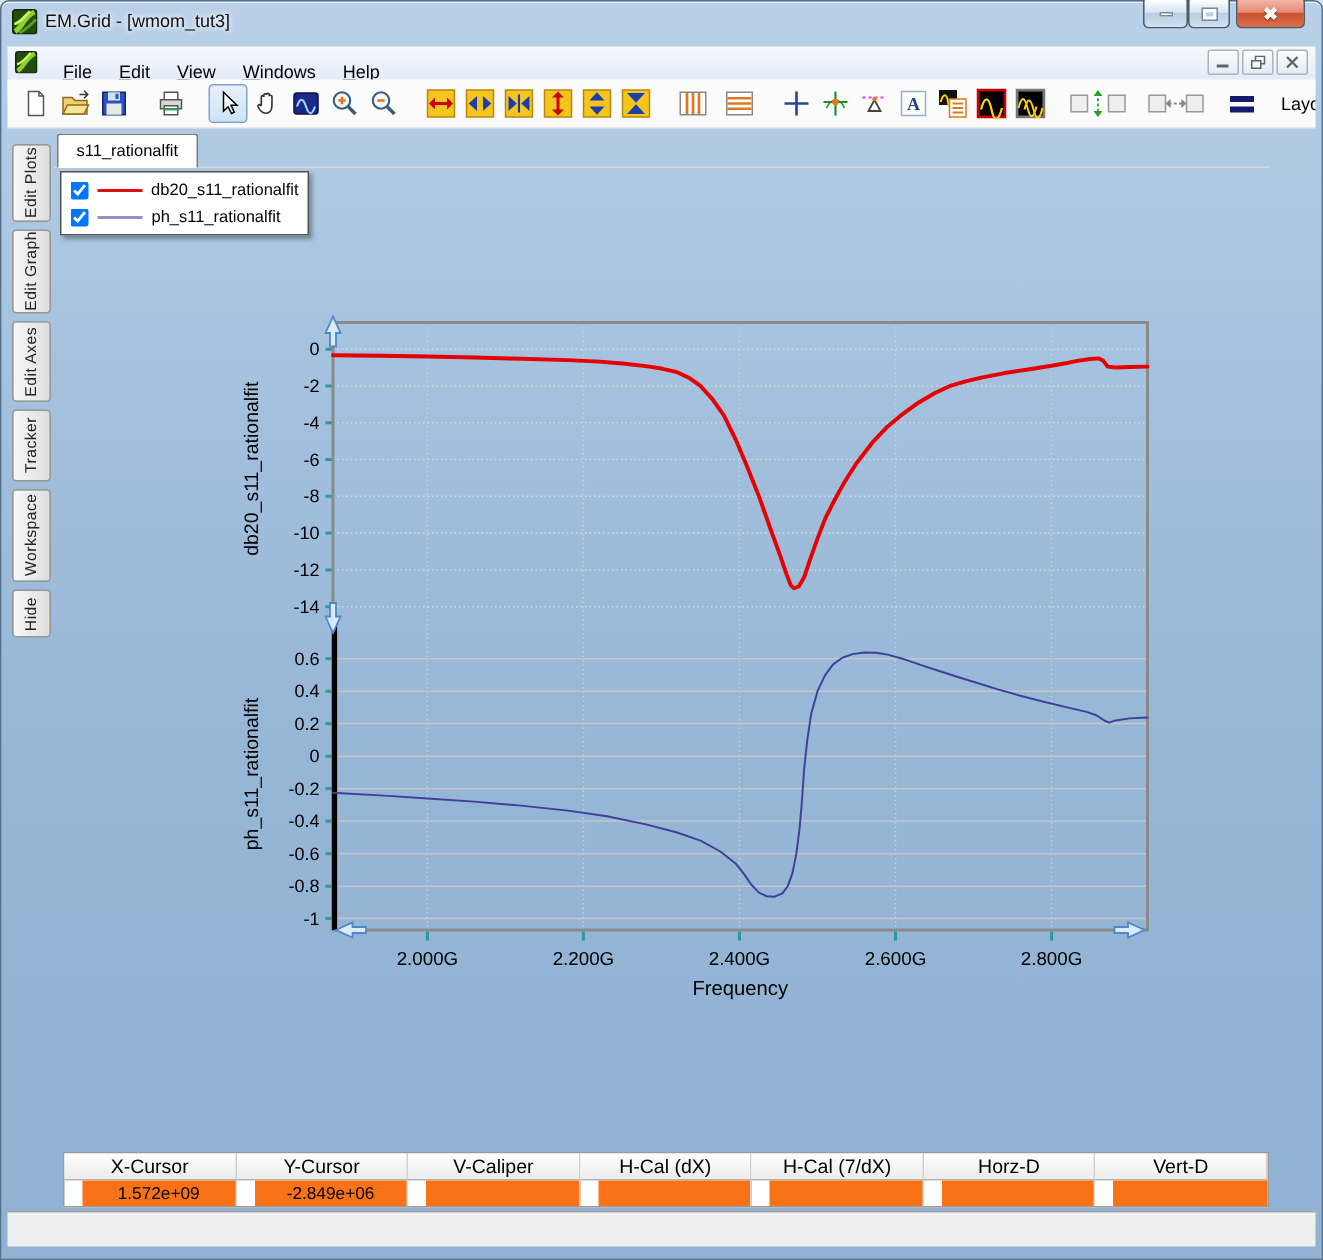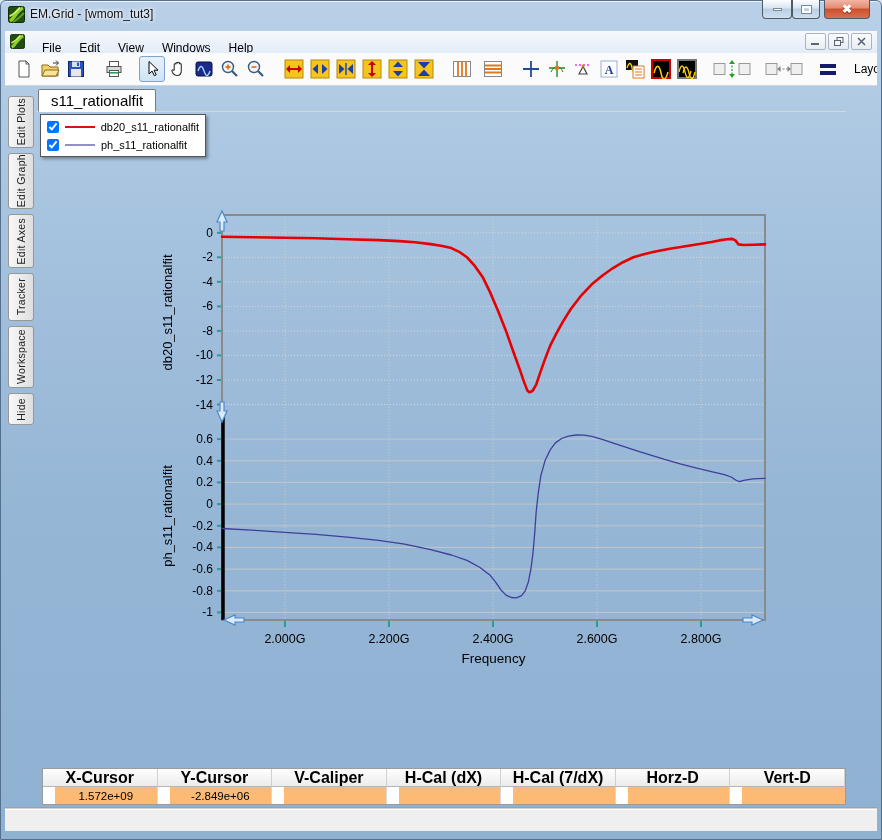--- a/index.html
+++ b/index.html
@@ -61,44 +61,44 @@
               background:linear-gradient(to right,#f8f8f8,#dedede);
               border:1px solid #979797; border-radius:3px;
               display:flex; align-items:center; justify-content:center; cursor:default; }
   .side-tab span { writing-mode:vertical-rl; transform:rotate(180deg);
                    font-size:10.5px; color:#222; letter-spacing:.3px; }
 
   
   #tabbar-line { position:absolute; left:36px; right:36px; top:111px; height:1px; background:#d8d8d8; }
   #plot-tab { position:absolute; left:38px; top:89px; height:23px; padding:0 12px;
               background:#fff; border:1px solid #7b7b7b; border-bottom:1px solid #fff;
-              border-radius:2px 2px 0 0; display:flex; align-items:center; font-size:15px; color:#000; }
+              border-radius:2px 2px 0 0; display:flex; align-items:center; font-size:11px; color:#000; }
 
   
   #legend { position:absolute; left:40px; top:114px; width:166px;
             background:#fff; border:1px solid #555; box-shadow:2px 2px 3px rgba(0,0,0,.35);
             padding:4px 6px; display:flex; flex-direction:column; gap:3px; }
   .legend-row { display:flex; align-items:center; gap:6px; height:15px; }
   .legend-row input { width:12px; height:12px; margin:0; }
   .legend-line { width:30px; height:0; border-top-style:solid; border-top-width:2px; }
   .legend-label { font-size:11px; color:#000; }
 
   
   #plot-svg { position:absolute; left:140px; top:195px; }
   #plot-svg text { font-family:"Liberation Sans", sans-serif; }
 
   
   #status-table { position:absolute; left:42px; top:768px; width:804px; height:37px;
                   border:1px solid #9b9b9b; display:grid;
                   grid-template-columns:repeat(7,1fr); grid-template-rows:18px 17px;
                   background:#fff; }
   .st-head { background:linear-gradient(#fefefe,#ececec); border-right:1px solid #d0d0d0;
-             border-bottom:1px solid #b5b5b5; font-size:16px; font-weight:bold; color:#000;
+             border-bottom:1px solid #b5b5b5; font-size:13px; font-weight:normal; color:#000;
              display:flex; align-items:center; justify-content:center; }
-  .st-cell { background:#fdba74; border-right:1px solid #d8d8d8; font-size:11.5px; color:#000;
+  .st-cell { background:#f97316; border-right:1px solid #d8d8d8; font-size:11.5px; color:#000;
              display:flex; align-items:center; justify-content:center;margin-left:12px; }
   .st-head:last-child,.st-cell:last-child { border-right:none; }
   #bottom-groove { position:absolute; left:5px; right:5px; top:807px; height:3px;
                    border-top:1px solid #9aa0a6; border-bottom:1px solid #fff; background:#cfd2d6; }
   #bottom-strip { position:absolute; left:5px; right:5px; top:810px; height:21px; background:#efefef; }
 </style>
 </head>
 <body>
 
 <div id="screen">

